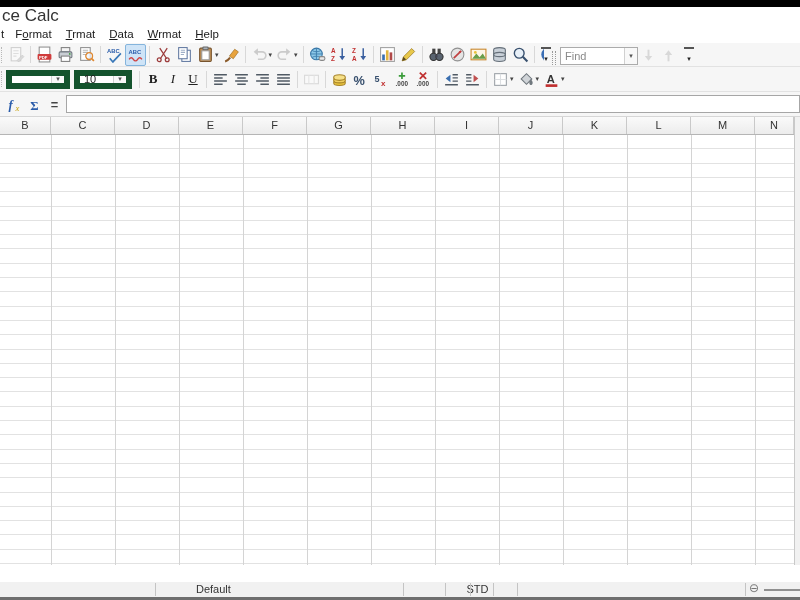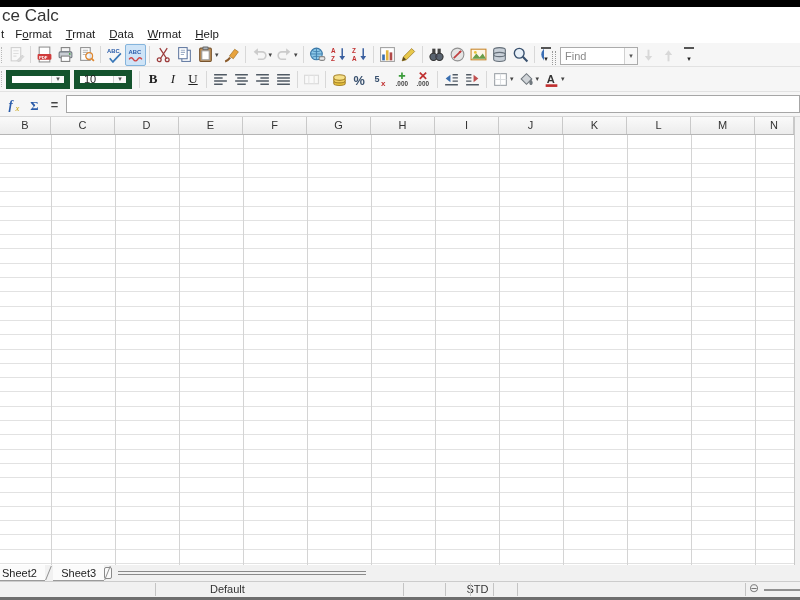--- a/index.html
+++ b/index.html
@@ -82,21 +82,21 @@
   .tab-slash { position:absolute; top:1px; height:14px; width:1px; background:#8f8f8f; transform:skewX(-22deg); }
   #tab-splitter { position:absolute; left:104px; top:2px; width:8px; height:12px; background:#fafafa;
                   border:1px solid #8a8a8a; border-radius:2px; }
   #hscroll-thumb { position:absolute; left:118px; top:6px; width:248px; height:4px;
                    border-top:1px solid #8a8a8a; border-bottom:1px solid #8a8a8a; background:#f1f1f1; }
 
   #statusbar { position:absolute; left:0; top:582px; width:800px; height:15px; background:#f1f1f1;
                font-size:11px; color:#333; }
   .sb-sep { position:absolute; top:1px; width:1px; height:13px; background:#c4c4c4; }
   .sb-label { position:absolute; top:0; line-height:15px; white-space:nowrap; }
-  #sb-pagestyle { left:176px;padding-left:34px; }
+  #sb-pagestyle { left:162px;padding-left:34px; }
   #sb-std { left:465px; width:25px; text-align:center; }
   #sb-sum { left:517px; width:228px; text-align:center; }
   #zoom-out { left:749px; font-size:12px; color:#777; top:-1px; }
   #zoom-track { position:absolute; left:764px; top:7px; width:36px; height:2px; background:#909090; }
 
   #bottom-strip { position:absolute; left:0; top:597px; width:800px; height:3px; background:#6e6e6e; }
 </style>
 </head>
 <body>
 
@@ -543,28 +543,20 @@
       <span class="col-h" style="left: 435px; width: 64px;">I</span>
       <span class="col-h" style="left: 499px; width: 64px;">J</span>
       <span class="col-h" style="left: 563px; width: 64px;">K</span>
       <span class="col-h" style="left: 627px; width: 64px;">L</span>
       <span class="col-h" style="left: 691px; width: 64px;">M</span>
       <span class="col-h" style="left: 755px; width: 39px;">N</span>
     </div>
   <div id="grid"></div>
   <div id="vscroll-strip"></div>
 
-  <div id="tabbar">
-    <span id="tab-splitter"></span>
-    <span id="hscroll-thumb"></span>
-  <span class="sheet-tab" style="left: -6px;">Sheet2</span>
-      <span class="tab-slash" style="left: 48.2px;"></span>
-      <span class="sheet-tab" style="left: 53.2px;">Sheet3</span>
-      <span class="tab-slash" style="left: 107.4px;"></span>
-    </div>
 
   <div id="statusbar">
     <span class="sb-label" id="sb-pagestyle">Default</span>
     <span class="sb-label" id="sb-std">STD</span>
     <span class="sb-label" id="zoom-out">⊖</span>
     <span id="zoom-track"></span>
   <span class="sb-sep" style="left: 155px;"></span>
       <span class="sb-sep" style="left: 403px;"></span>
       <span class="sb-sep" style="left: 445px;"></span>
       <span class="sb-sep" style="left: 470px;"></span>

